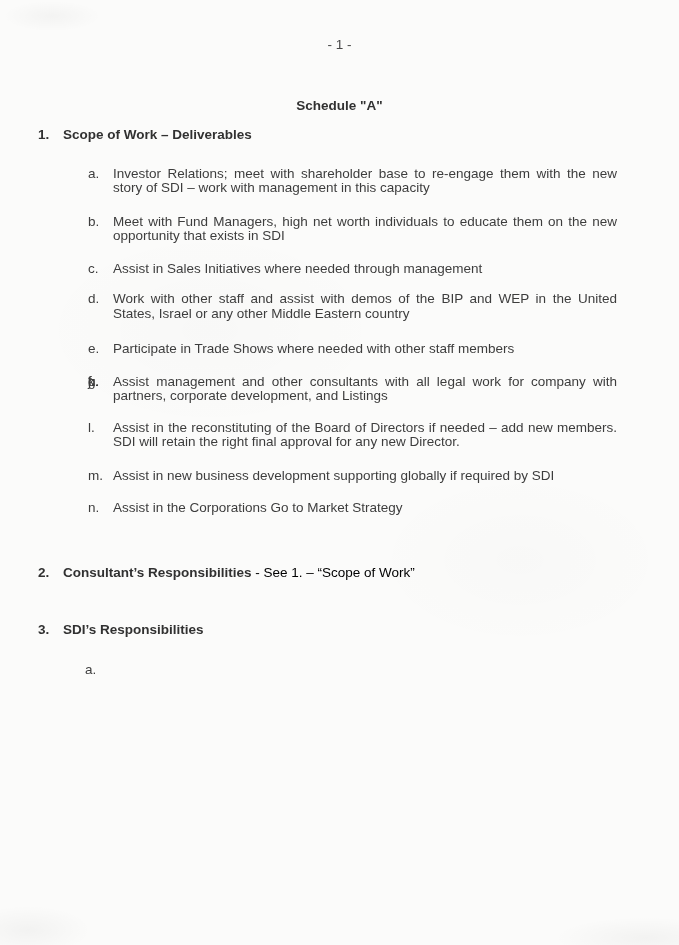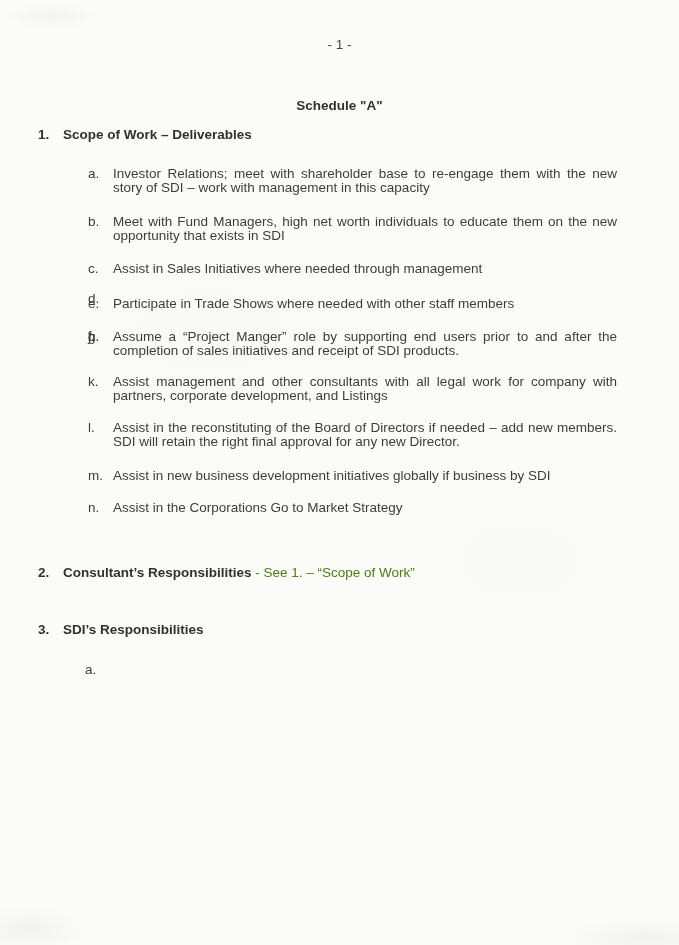--- a/index.html
+++ b/index.html
@@ -29,21 +29,21 @@
     color: #3d3d3d;
   }
   .pageno { margin-top: 38px; text-align: center; color: #474747; }
   .title  { margin-top: 46px; text-align: center; font-weight: bold; color: #313131; }
   .sec {
     position: relative;
     padding-left: 63px; padding-right: 40px;
     font-weight: bold; color: #313131;
   }
   .sec .num { position: absolute; left: 38px; top: 0; }
-  .sec .suffix { font-weight: normal; color: #4d7c0f; }
+  .sec .suffix { font-weight: normal; color: #000000; }
   .item {
     position: relative;
     padding-left: 113px; padding-right: 62px;
     text-align: justify;
   }
   .item .letter { position: absolute; left: 88px; top: 0; }
   .item.wide { padding-left: 135px; padding-right: 64px; }
   .item.wide .letter { left: 85px; }
 </style>
 </head>
@@ -56,39 +56,39 @@
   <div class="title">Schedule "A"</div>
 
   <div class="sec" style="margin-top:15px"><span class="num">1.</span><span>Scope of Work – Deliverables</span></div>
 
   <div class="item" style="margin-top:24px"><span class="letter">a.</span><span>Investor Relations; meet with shareholder base to re-engage them with the new story of SDI – work with management in this capacity</span></div>
 
   <div class="item" style="margin-top:19px"><span class="letter">b.</span><span>Meet with Fund Managers, high net worth individuals to educate them on the new opportunity that exists in SDI</span></div>
 
   <div class="item" style="margin-top:18px"><span class="letter">c.</span><span>Assist in Sales Initiatives where needed through management</span></div>
 
-  <div class="item" style="margin-top:16px"><span class="letter">d.</span></div>
+  <div class="item" style="margin-top:16px"><span class="letter">d.</span><span>Work with other staff and assist with demos of the BIP and WEP in the United States, Israel or any other Middle Eastern country</span></div>
 
   <div class="item" style="margin-top:21px"><span class="letter">e.</span><span>Participate in Trade Shows where needed with other staff members</span></div>
 
   <div class="item" style="margin-top:17px"><span class="letter">f.</span></div>
 
   <div class="item" style="margin-top:18px"><span class="letter">g.</span></div>
 
   <div class="item" style="margin-top:17px"><span class="letter">h.</span></div>
 
   <div class="item" style="margin-top:18px"><span class="letter">i.</span></div>
 
-  <div class="item" style="margin-top:16px"><span class="letter">j.</span><span>Assume a “Project Manger” role by supporting end users prior to and after the completion of sales initiatives and receipt of SDI products.</span></div>
+  <div class="item" style="margin-top:16px"><span class="letter">j.</span></div>
 
   <div class="item" style="margin-top:16px"><span class="letter">k.</span><span>Assist management and other consultants with all legal work for company with partners, corporate development, and Listings</span></div>
 
   <div class="item" style="margin-top:17px"><span class="letter">l.</span><span>Assist in the reconstituting of the Board of Directors if needed – add new members. SDI will retain the right final approval for any new Director.</span></div>
 
-  <div class="item" style="margin-top:19px"><span class="letter">m.</span><span>Assist in  new business development initiatives globally if business by SDI</span></div>
+  <div class="item" style="margin-top:19px"><span class="letter">m.</span><span>Assist in  new business development supporting globally if required by SDI</span></div>
 
   <div class="item" style="margin-top:18px"><span class="letter">n.</span><span>Assist in the Corporations Go to Market Strategy</span></div>
 
   <div class="sec" style="margin-top:50px"><span class="num">2.</span><span>Consultant’s Responsibilities</span><span class="suffix"> - See 1. – “Scope of Work”</span></div>
 
   <div class="sec" style="margin-top:43px"><span class="num">3.</span><span>SDI’s Responsibilities</span></div>
 
   <div class="item wide" style="margin-top:25px"><span class="letter">a.</span></div>
 
 </div>

